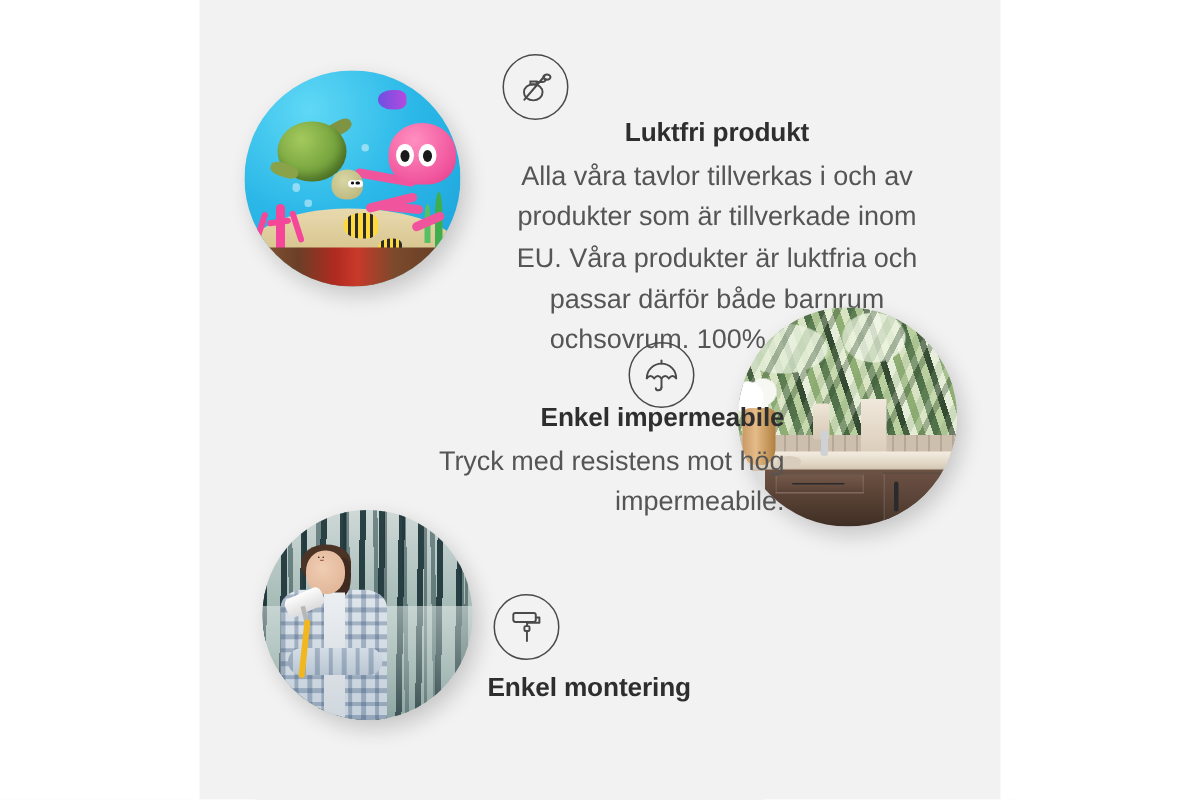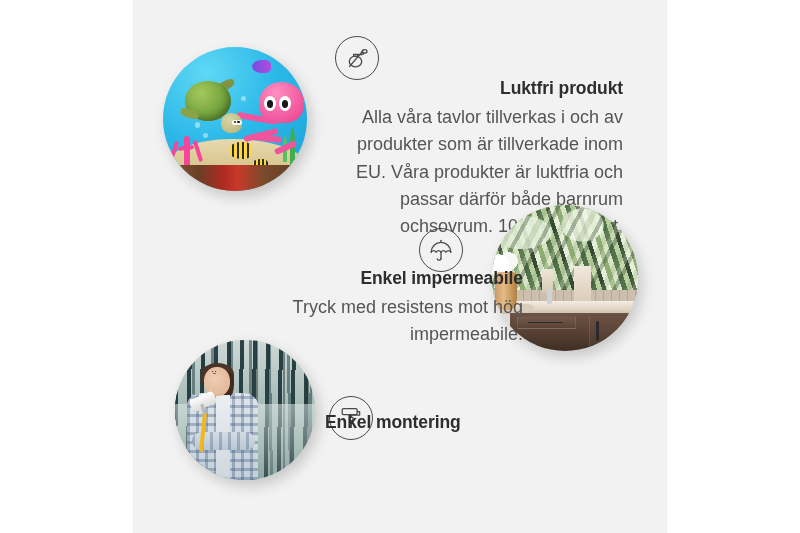--- a/index.html
+++ b/index.html
@@ -319,23 +319,23 @@
     color: #2e2e2e;
     letter-spacing: -0.1px;
     margin-bottom: 5px;
   }
   .tb p {
     font-size: 18px;
     line-height: 1.52;
     color: #555555;
   }
 
-  #block-odor   { left: 200px; top: 78px;  width: 290px; text-align: right; }
+  #block-odor   { left: 200px; top: 78px;  width: 290px; text-align: center; }
   #block-water  { left:  80px; top: 268px; width: 310px; text-align: right; }
-  #block-mount  { left: 192px; top: 412px; width: 260px; text-align: left; }
+  #block-mount  { left: 192px; top: 448px; width: 260px; text-align: left; }
 
   #icon-odor    { left: 202px; top: 36px; }
   #icon-water   { left: 286px; top: 228px; }
   #icon-mount   { left: 196px; top: 396px; }
 </style>
 </head>
 <body>
 
 <div class="stage">
   <div class="panel">

